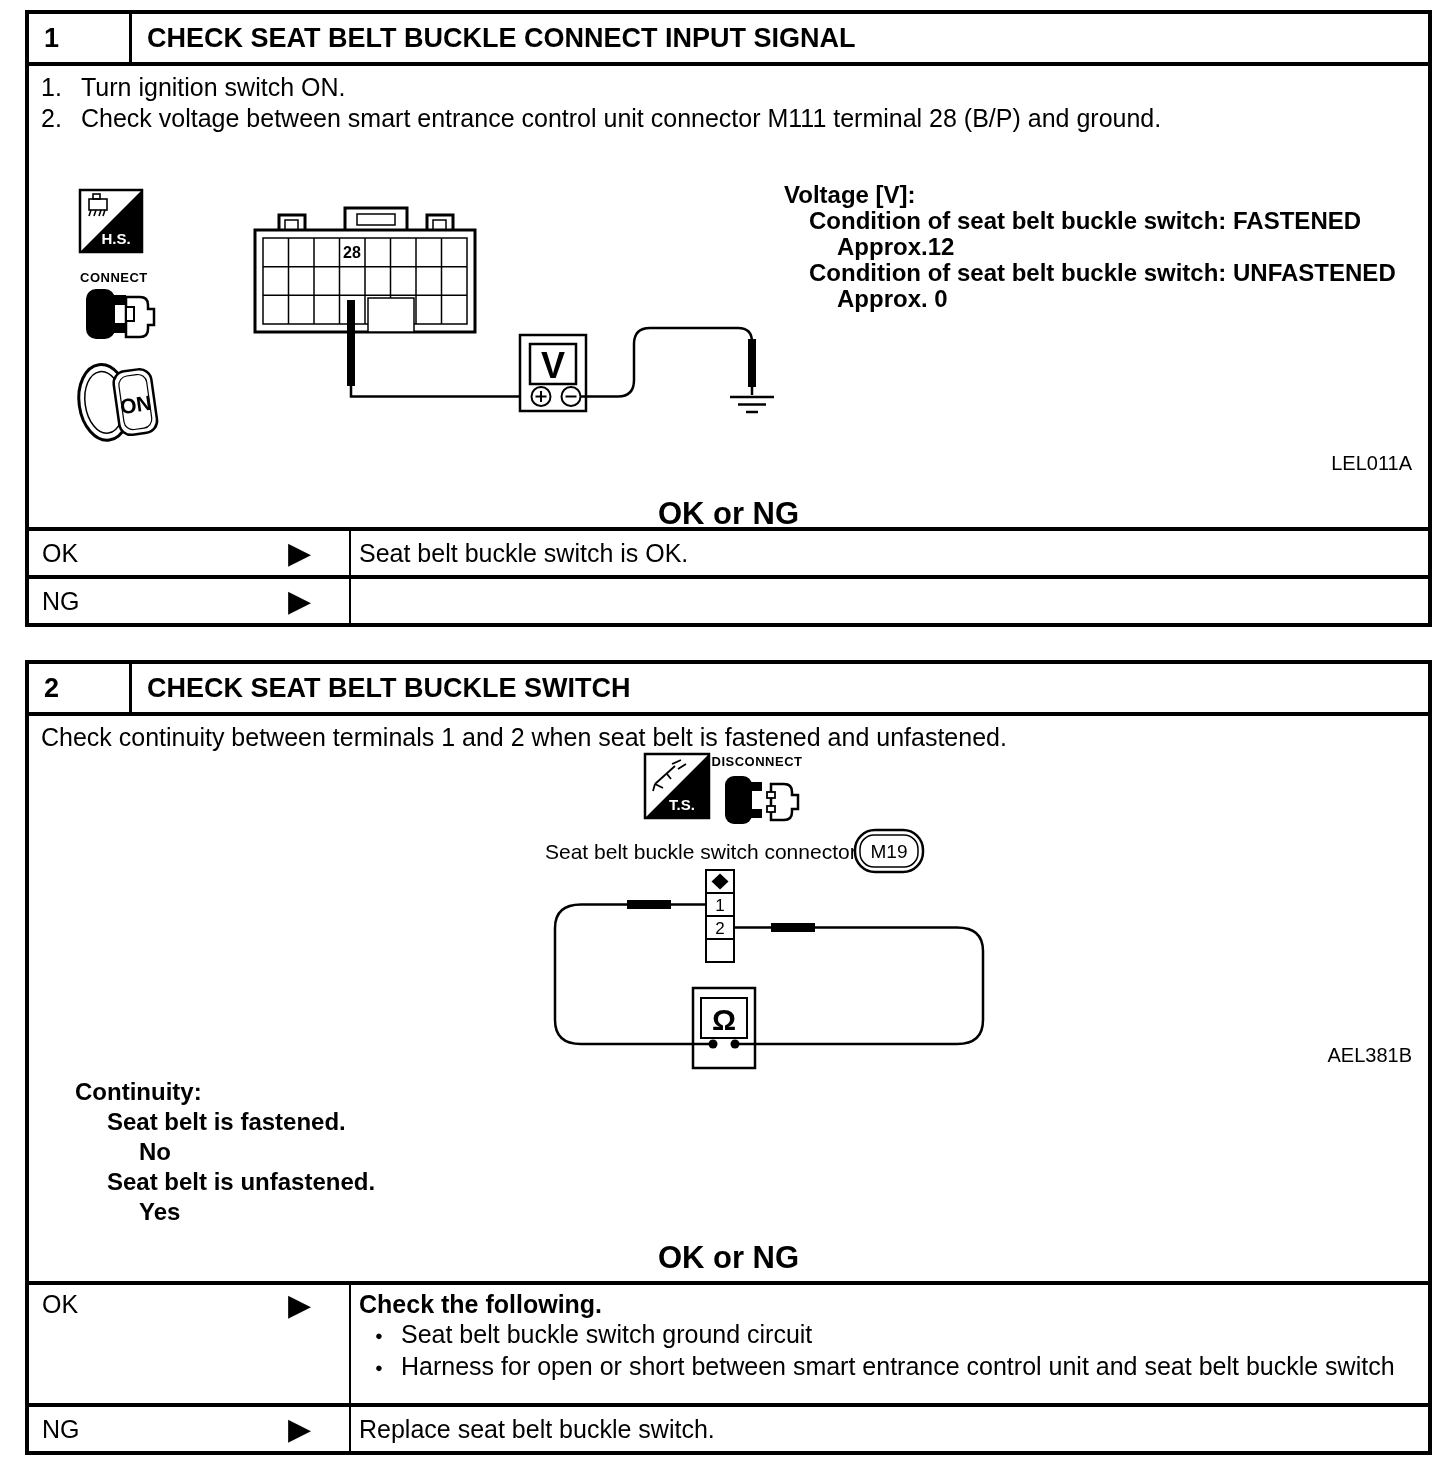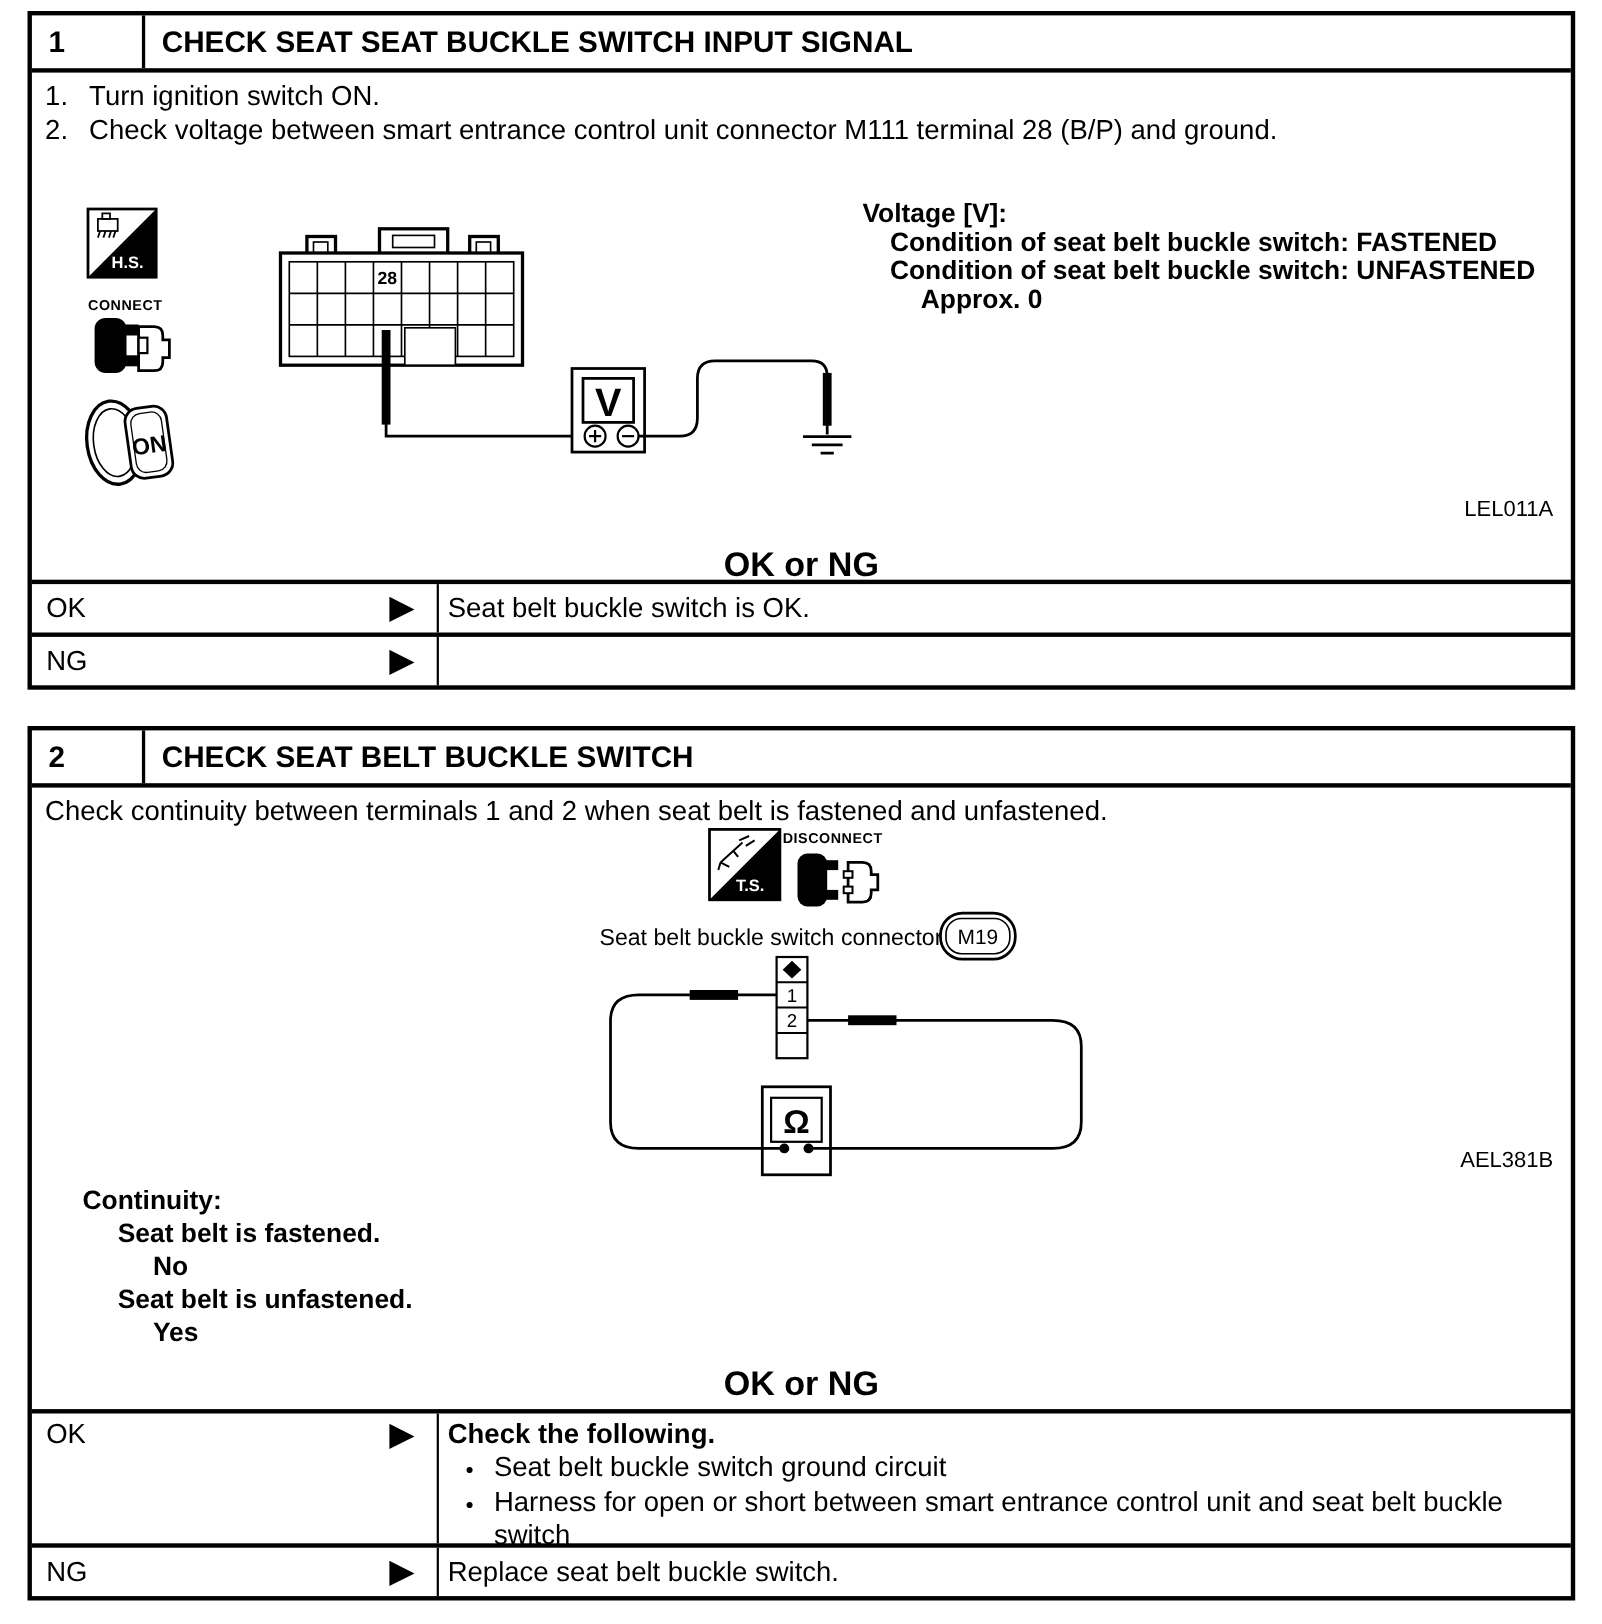--- a/index.html
+++ b/index.html
@@ -23,42 +23,42 @@
   .c-ind2{padding-left:64px;}
   .fig-code{position:absolute;right:16px;font-size:20px;}
   #fig-code-1{top:386px;}
   #fig-code-2{top:328px;}
   .ok-or-ng{position:absolute;left:0;right:0;text-align:center;font-weight:bold;font-size:31px;}
   #okng1{top:430px;}
   #okng2{top:524px;}
   .result-row{display:flex;border-top:4px solid #000;flex:none;align-items:stretch;}
   .r44{height:44px;}
   .r118{height:118px;}
-  .result-label-cell{width:370px;flex:none;border-right:2px solid #000;display:flex;justify-content:space-between;align-items:center;padding:0 20px 0 13px;font-size:25px;box-sizing:border-box;}
+  .result-label-cell{width:322px;flex:none;border-right:2px solid #000;display:flex;justify-content:space-between;align-items:center;padding:0 38px 0 13px;font-size:25px;box-sizing:border-box;}
   .result-text-cell{flex:1;display:flex;align-items:center;padding-left:8px;font-size:25px;}
   .top-align .result-label-cell{align-items:flex-start;padding-top:5px;}
   .top-align .result-text-cell{display:block;padding-top:4px;}
   .arrow{font-size:30px;line-height:1;}
   .rt-title{font-weight:bold;line-height:30px;}
   .bullet-row{display:flex;line-height:30px;}
   .bullet{width:26px;margin-left:16px;flex:none;font-size:13px;padding-top:2px;text-align:left;}
   .bullet-text{flex:1;padding-right:20px;}
   svg{position:absolute;}
   svg text{font-family:"Liberation Sans",sans-serif;fill:#000;}
   .svg-bold{font-weight:bold;}
   .icon-label-white{fill:#fff;font-weight:bold;}
   .small-label{font-size:13px;font-weight:bold;letter-spacing:0.5px;}
 </style>
 </head>
 <body>
 
 <div class="step-box" id="step1-box">
   <div class="step-header">
     <div class="step-num">1</div>
-    <div class="step-title">CHECK SEAT SEAT BUCKLE SWITCH INPUT SIGNAL</div>
+    <div class="step-title">CHECK SEAT BELT BUCKLE CONNECT INPUT SIGNAL</div>
   </div>
 
   <div class="step-body">
     <div class="instructions">
       <div class="instr-line">
         <span class="instr-num">1.</span>
         <span>Turn ignition switch ON.</span>
       </div>
       <div class="instr-line">
         <span class="instr-num">2.</span>
@@ -137,20 +137,21 @@
       </g>
 
       <g stroke="#000" stroke-width="2.5">
         <path d="M656 216 H700 M664 223.5 H692 M672 231 H684"></path>
       </g>
     </svg>
 
     <div class="spec-block" id="voltage-block">
       <div>Voltage [V]:</div>
       <div class="ind1">Condition of seat belt buckle switch: FASTENED</div>
+      <div class="ind2">Approx.12</div>
       <div class="ind1">Condition of seat belt buckle switch: UNFASTENED</div>
       <div class="ind2">Approx. 0</div>
     </div>
 
     <div class="fig-code" id="fig-code-1">LEL011A</div>
     <div class="ok-or-ng" id="okng1">OK or NG</div>
   </div>
 
   <div class="result-row r44">
     <div class="result-label-cell">

